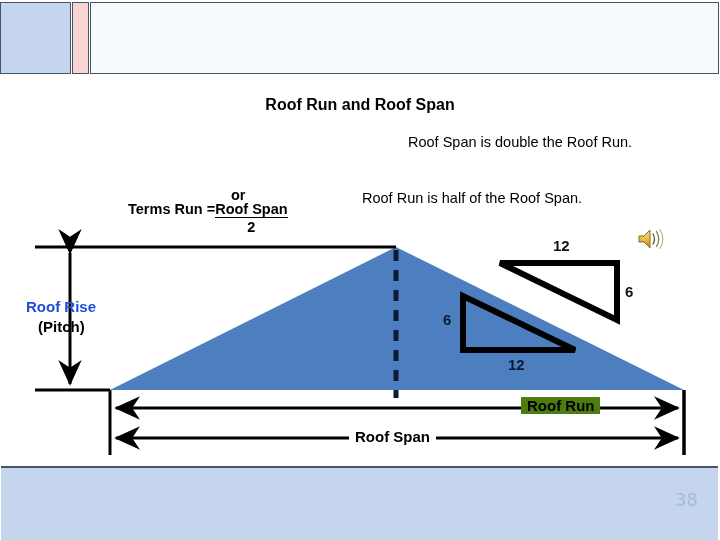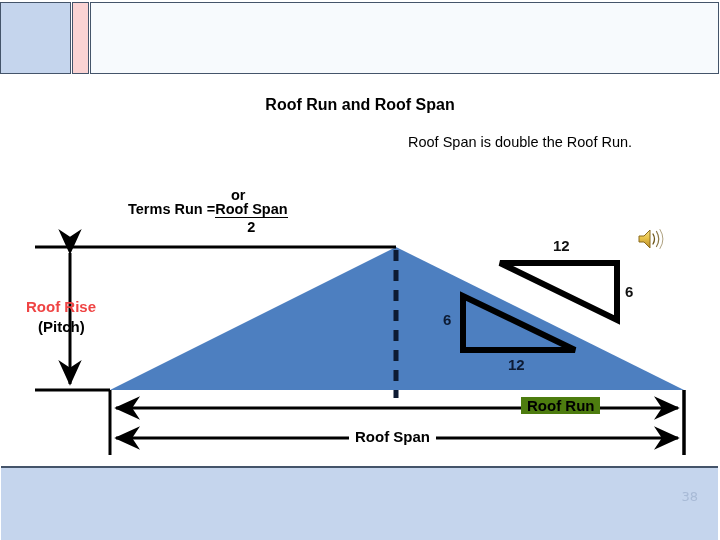--- a/index.html
+++ b/index.html
@@ -149,21 +149,21 @@
     width: 717px;
     height: 74px;
     background: #c5d5ed;
     border-top: 2px solid #44546a;
     box-sizing: border-box;
   }
   #page-number {
     position: absolute;
     right: 22px;
     top: 489px;
-    font-size: 13px;
+    font-size: 18px;
     color: #a8bad6;
     font-family: "DejaVu Sans", sans-serif;
   }
 </style>
 </head>
 <body>
 
 <div id="slide">
 
   <div id="header-band">
@@ -174,20 +174,21 @@
 
   <div id="subhead">Roof Run and Roof Span</div>
 
   <div class="eq-line" id="eq-or">or</div>
 
   <div class="eq-line" id="eq-run">
     <span class="lhs">Terms Run = </span><span class="frac"><span class="num">Roof Span</span><span class="den">2</span></span>
   </div>
 
   <div class="note-line" id="note-1">Roof Span is double the Roof Run.</div>
+  <div class="note-line" id="note-2">Roof Run is half of the Roof Span.</div>
 
   <div id="speaker-icon">
     <svg width="30" height="26" viewBox="0 0 30 26">
       <defs>
         <linearGradient id="gold" x1="0" y1="0" x2="0" y2="1">
           <stop offset="0%" stop-color="#f5e08a"></stop>
           <stop offset="45%" stop-color="#e8c34a"></stop>
           <stop offset="100%" stop-color="#b8892a"></stop>
         </linearGradient>
       </defs>
@@ -225,21 +226,21 @@
 
       <line x1="396" y1="438" x2="116" y2="438" stroke="#000000" stroke-width="3" marker-end="url(#arrHead)"></line>
       <line x1="396" y1="438" x2="678" y2="438" stroke="#000000" stroke-width="3" marker-end="url(#arrHead)"></line>
 
       <polygon points="500,263 617,263 617,320" fill="none" stroke="#000000" stroke-width="6" stroke-linejoin="miter"></polygon>
 
       <polygon points="463,296 463,350 575,350" fill="none" stroke="#000000" stroke-width="6" stroke-linejoin="miter"></polygon>
     </svg>
 
     
-    <div style="position:absolute;left:26px;top:298px;font-size:15px;font-weight:bold;color:#ef4444;">Roof Rise</div>
+    <div style="position:absolute;left:26px;top:298px;font-size:15px;font-weight:bold;color:#1d4ed8;">Roof Rise</div>
     <div style="position:absolute;left:38px;top:318px;font-size:15px;font-weight:bold;color:#000;">(Pitch)</div>
 
     <div style="position:absolute;left:521px;top:397px;font-size:15px;font-weight:bold;color:#000;background:#4d7c0f;padding:0 6px;">Roof Run</div>
     <div style="position:absolute;left:349px;top:428px;font-size:15px;font-weight:bold;color:#000;background:#fff;padding:0 6px;">Roof Span</div>
 
     <div style="position:absolute;left:553px;top:237px;font-size:15px;font-weight:bold;color:#111;">12</div>
     <div style="position:absolute;left:625px;top:283px;font-size:15px;font-weight:bold;color:#111;">6</div>
 
     <div style="position:absolute;left:443px;top:311px;font-size:15px;font-weight:bold;color:#0d1b33;">6</div>
     <div style="position:absolute;left:508px;top:356px;font-size:15px;font-weight:bold;color:#0d1b33;">12</div>

